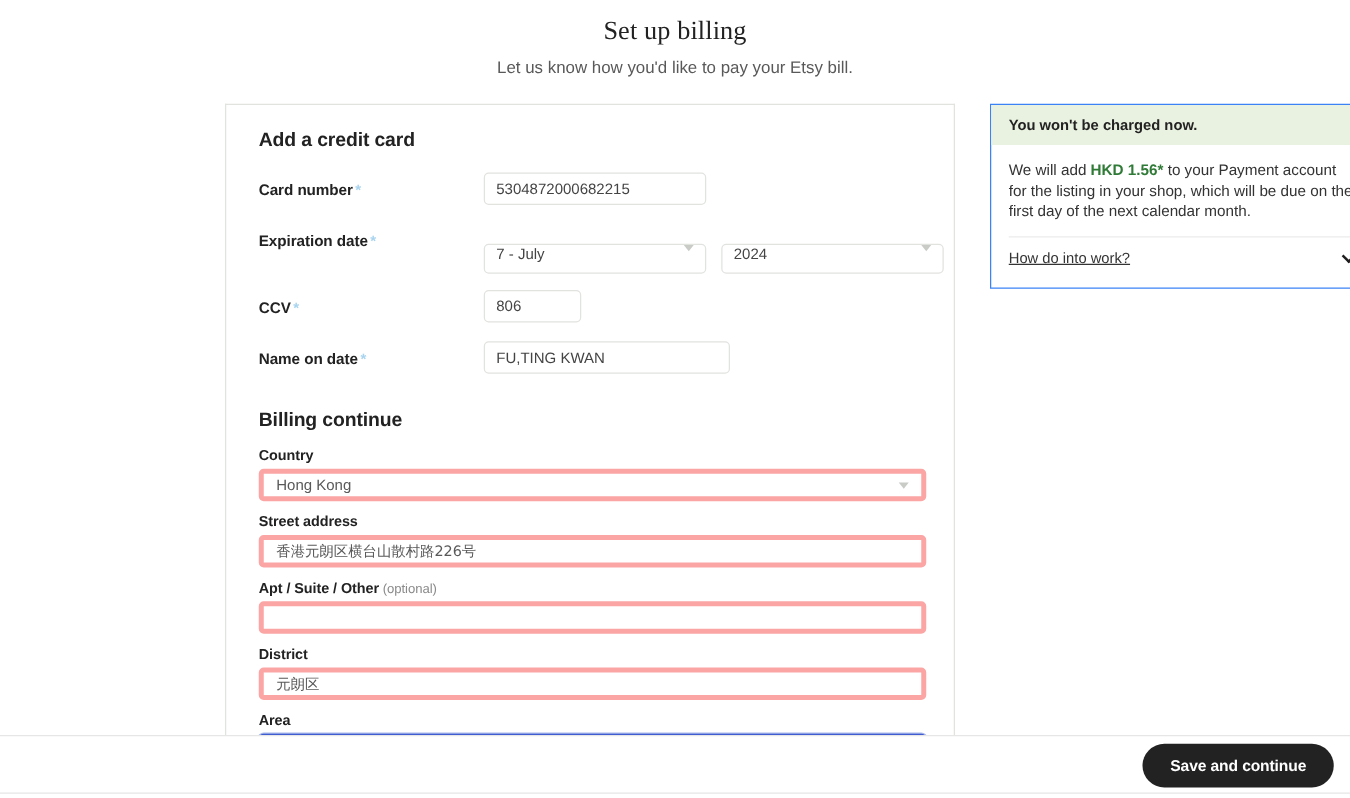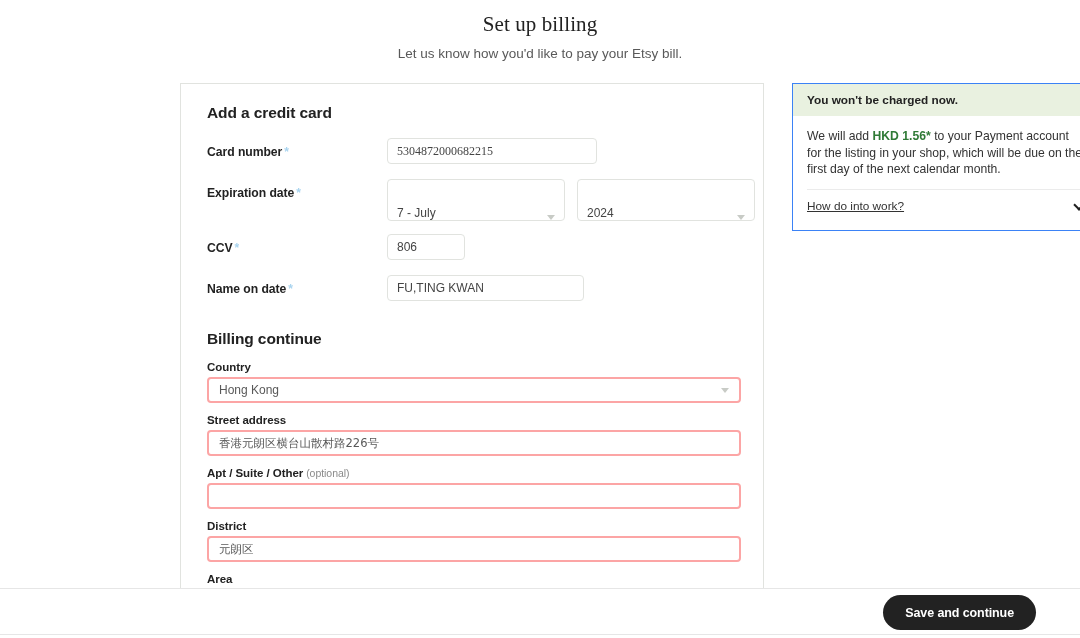--- a/index.html
+++ b/index.html
@@ -100,37 +100,38 @@
     border-radius: 4px;
     background: #fff;
     font-family: "Liberation Sans", sans-serif;
     font-size: 12px;
     color: #444444;
     padding: 0 9px;
     display: flex;
     align-items: center;
     outline: none;
   }
-  .inp-card   { width: 210px; font-family: Liberation Serif, serif; }
+  .inp-card   { width: 178px; }
   .inp-ccv    { width: 78px; }
   .inp-name   { width: 197px; }
 
   .sel {
-    height: 42px;
+    height: 24px;
     width: 178px;
     border: 1px solid #e1e3df;
     border-radius: 4px;
     background: #fff;
     font-size: 12px;
     color: #444444;
     padding: 0 9px;
     display: flex;
-    align-items: flex-end;
+    align-items: flex-start;
     justify-content: space-between;
     position: relative;
+    margin-top: 16px;
   }
   .caret {
     width: 0; height: 0;
     border-left: 4px solid transparent;
     border-right: 4px solid transparent;
     border-top: 5px solid #c8cbc6;
   }
 
   
   .fld { margin-bottom: 11px; }
@@ -143,21 +144,21 @@
   }
   .fld-label .opt {
     font-weight: 400;
     color: #8a8a8a;
     font-size: 10.5px;
     margin-left: 3px;
   }
   .fld-input {
     width: 534px;
     height: 25px;
-    border: 2px solid #fca5a5;
+    border: 4px solid #fca5a5;
     border-radius: 4px;
     font-size: 12px;
     color: #595959;
     padding: 0 10px;
     display: flex;
     align-items: center;
     justify-content: space-between;
     background: #fff;
   }
   .fld-input.tall { height: 26px; }
@@ -238,21 +239,21 @@
   }
   .footer-rule2 {
     position: absolute;
     left: 0; top: 634px;
     width: 1080px;
     height: 1px;
     background: #e6e6e6;
   }
   .save-btn {
     position: absolute;
-    right: 44px;
+    right: 13px;
     top: 595px;
     height: 35px;
     padding: 0 22px;
     background: #222222;
     color: #ffffff;
     border: none;
     border-radius: 18px;
     font-family: "Liberation Sans", sans-serif;
     font-size: 12.5px;
     font-weight: 700;

